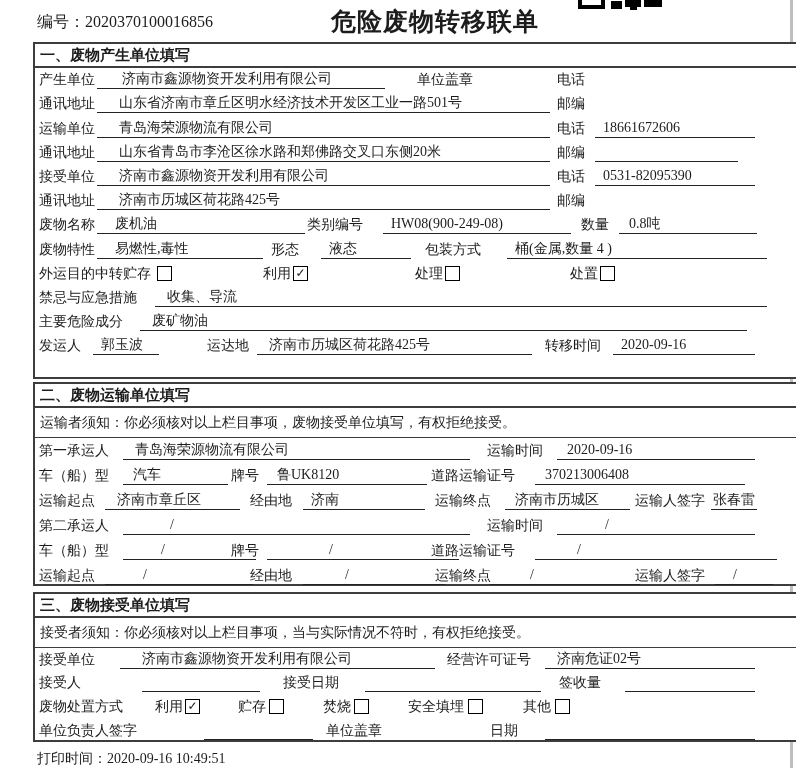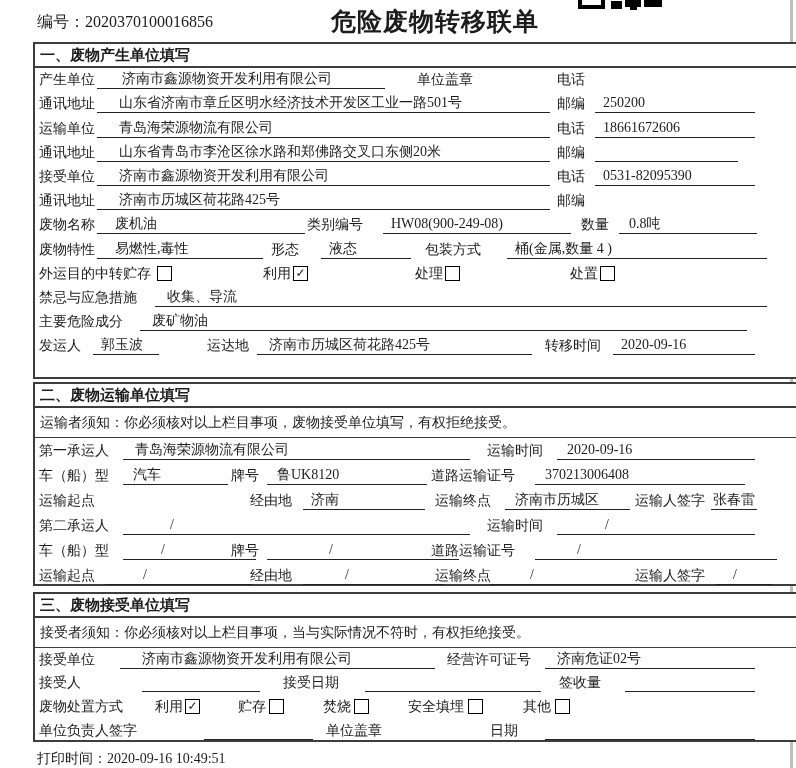--- a/index.html
+++ b/index.html
@@ -54,21 +54,20 @@
     <span class="lb" style="left:4px">产生单位</span>
     <span class="uv" style="left:62px;width:263px;padding-left:25px">济南市鑫源物资开发利用有限公司</span>
     <span class="lb" style="left:382px">单位盖章</span>
     <span class="lb" style="left:522px">电话</span>
   </div>
 
   <div class="row" style="height:24.2px">
     <span class="lb" style="left:4px">通讯地址</span>
     <span class="uv" style="left:62px;width:431px;padding-left:22px">山东省济南市章丘区明水经济技术开发区工业一路501号</span>
     <span class="lb" style="left:522px">邮编</span>
-    <span class="uv" style="left:560px;width:152px;padding-left:8px">250200</span>
   </div>
 
   <div class="row" style="height:24.2px">
     <span class="lb" style="left:4px">运输单位</span>
     <span class="uv" style="left:62px;width:431px;padding-left:22px">青岛海荣源物流有限公司</span>
     <span class="lb" style="left:522px">电话</span>
     <span class="uv" style="left:560px;width:152px;padding-left:8px">18661672606</span>
   </div>
 
   <div class="row" style="height:24.2px">
@@ -157,20 +156,21 @@
     <span class="lb" style="left:4px">车（船）型</span>
     <span class="uv" style="left:88px;width:95px;padding-left:10px">汽车</span>
     <span class="lb" style="left:196px">牌号</span>
     <span class="uv" style="left:232px;width:150px;padding-left:10px">鲁UK8120</span>
     <span class="lb" style="left:396px">道路运输证号</span>
     <span class="uv" style="left:500px;width:200px;padding-left:10px">370213006408</span>
   </div>
 
   <div class="row" style="height:25px">
     <span class="lb" style="left:4px">运输起点</span>
+    <span class="uv" style="left:70px;width:123px;padding-left:12px">济南市章丘区</span>
     <span class="lb" style="left:215px">经由地</span>
     <span class="uv" style="left:268px;width:114px;padding-left:8px">济南</span>
     <span class="lb" style="left:400px">运输终点</span>
     <span class="uv" style="left:470px;width:115px;padding-left:10px">济南市历城区</span>
     <span class="lb" style="left:600px">运输人签字</span>
     <span class="uv" style="left:676px;width:44px;padding-left:2px">张春雷</span>
   </div>
 
   <div class="row" style="height:25px">
     <span class="lb" style="left:4px">第二承运人</span>

